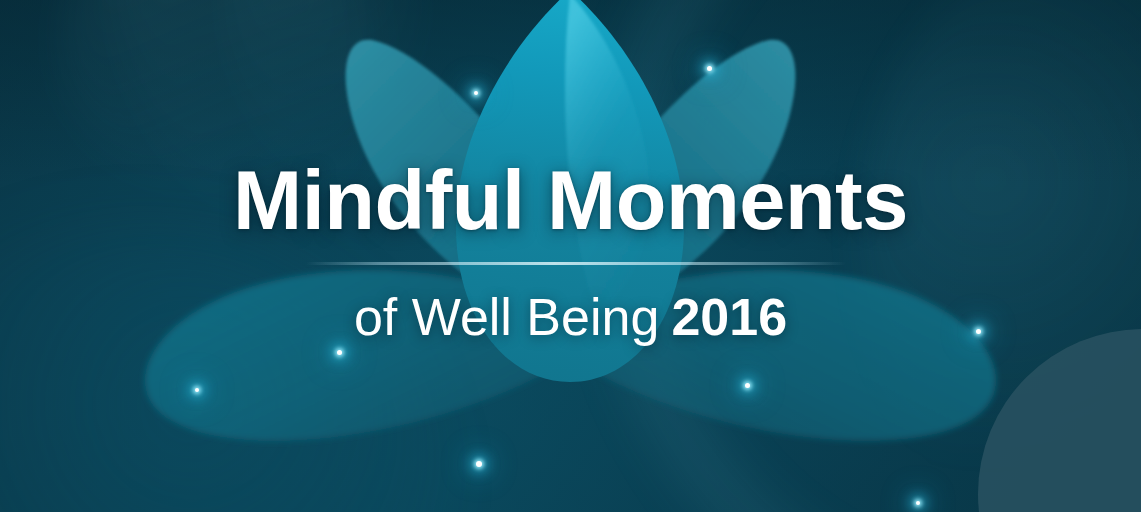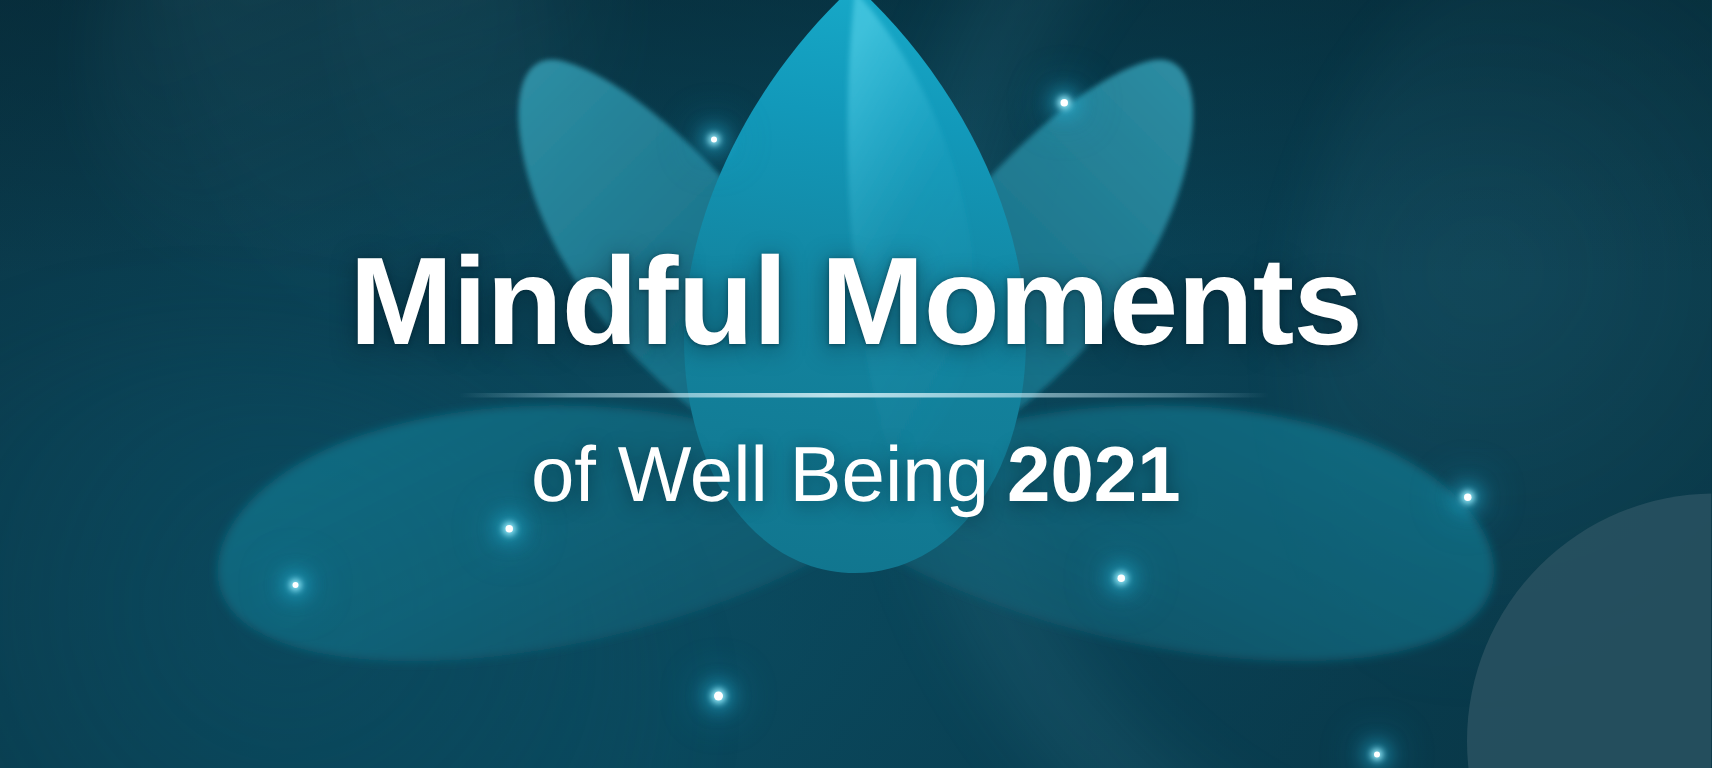--- a/index.html
+++ b/index.html
@@ -249,17 +249,17 @@
   <div class="dot" style="left:745px;top:383px;width:5px;height:5px;"></div>
   <div class="dot" style="left:976px;top:329px;width:5px;height:5px;"></div>
   <div class="dot" style="left:916px;top:501px;width:4px;height:4px;"></div>
 
   <div class="text-layer">
     <div class="title">Mindful Moments</div>
 
     <div class="divider"></div>
 
     <div class="subtitle">
-      <span>of Well Being</span><span class="year">2021</span>
+      <span>of Well Being</span><span class="year">2016</span>
     </div>
   </div>
 
 </div>
 
 </body></html>

